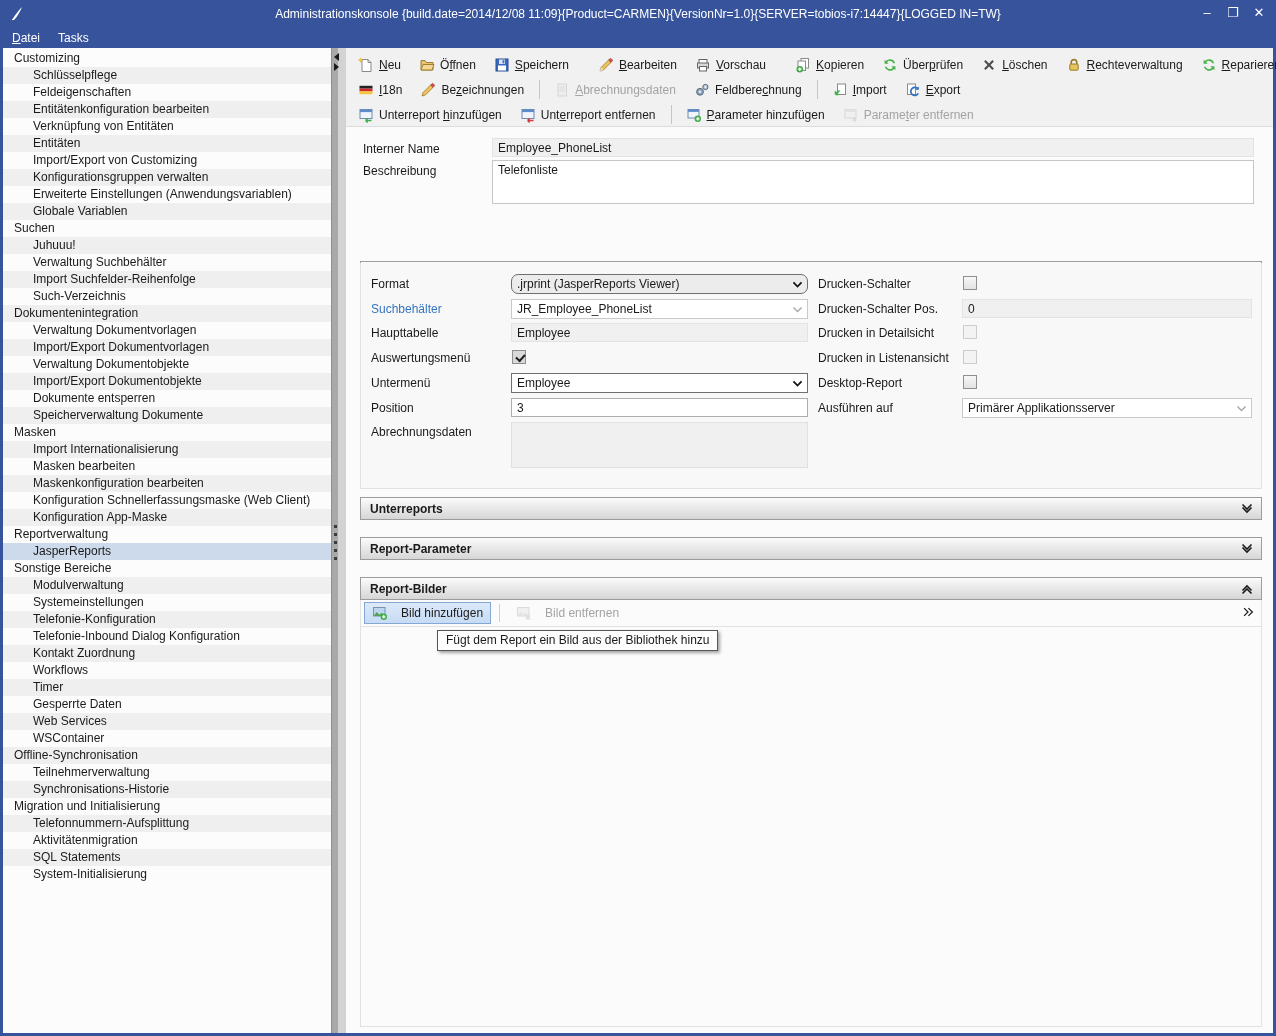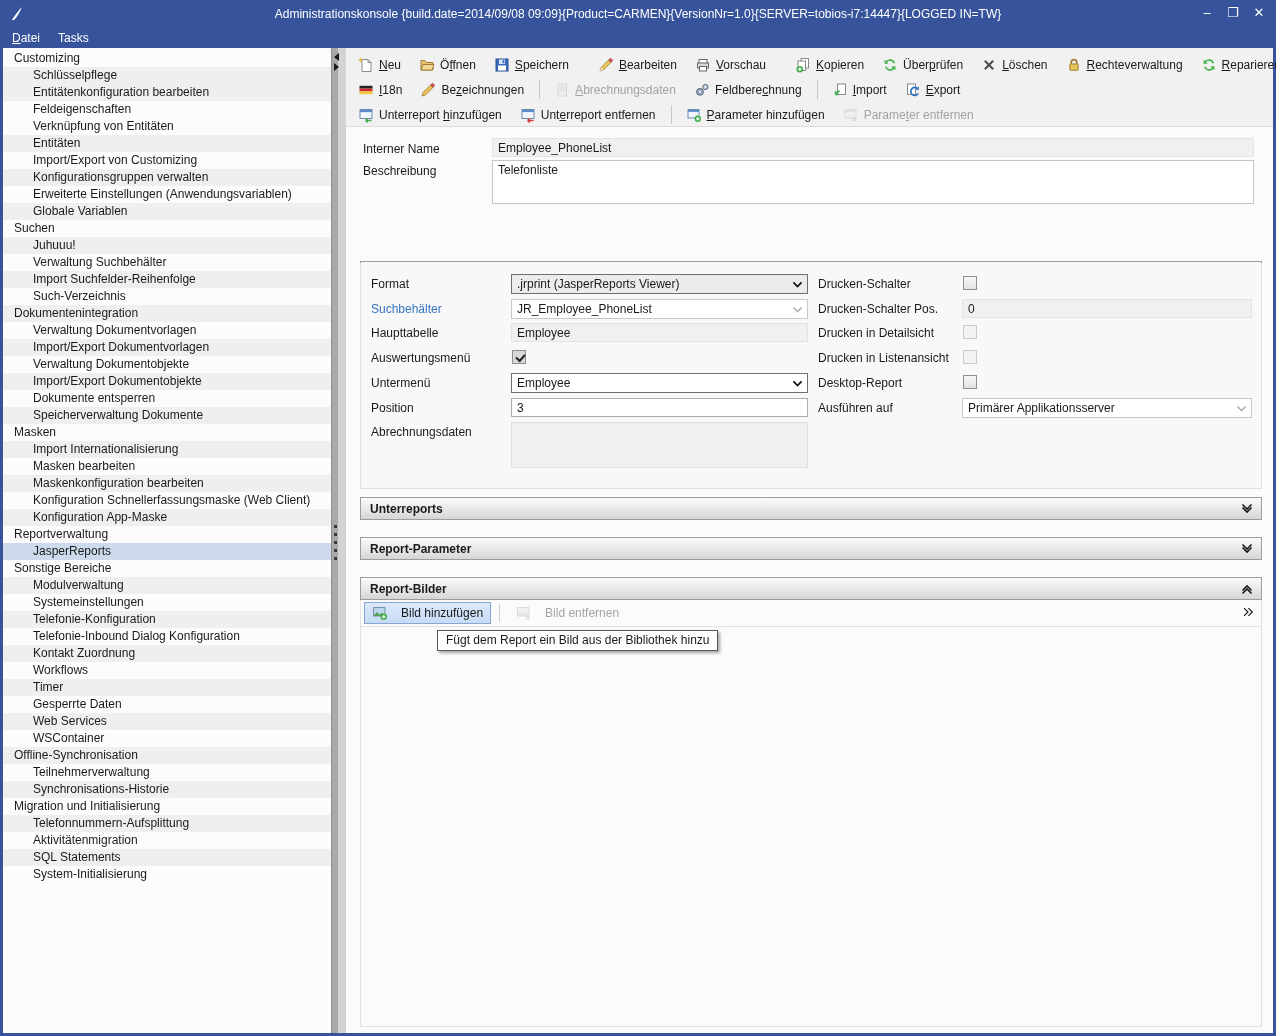--- a/index.html
+++ b/index.html
@@ -85,40 +85,40 @@
 
 <div class="window">
 
   <div class="titlebar">
     <span class="app-icon">
       <svg viewBox="0 0 18 18">
           <path d="M4 15 C7 10 11 5 14 2 C12 7 9 12 6 15 Z" fill="#fff"></path>
           <path d="M4 15 L8 12" stroke="#fff" stroke-width="1"></path>
         </svg>
     </span>
-    <span class="title">Administrationskonsole {build.date=2014/09/08 09:09}{Product=CARMEN}{VersionNr=1.0}{SERVER=tobios-i7:14447}{LOGGED IN=TW}</span>
+    <span class="title">Administrationskonsole {build.date=2014/12/08 11:09}{Product=CARMEN}{VersionNr=1.0}{SERVER=tobios-i7:14447}{LOGGED IN=TW}</span>
     <span class="win-controls">
       <span class="wc">–</span>
       <span class="wc">❐</span>
       <span class="wc">✕</span>
     </span>
   </div>
 
   <div class="menubar" id="menubar">
       <span class="menu-item"><u>D</u>atei</span>
       <span class="menu-item">Tasks</span>
     </div>
 
   <div class="content">
 
     <div class="sidebar" id="sidebar">
         <div class="side-row">Customizing</div>
         <div class="side-row child odd">Schlüsselpflege</div>
+        <div class="side-row child">Feldeigenschaften</div>
         <div class="side-row child odd">Entitätenkonfiguration bearbeiten</div>
-        <div class="side-row child">Feldeigenschaften</div>
         <div class="side-row child">Verknüpfung von Entitäten</div>
         <div class="side-row child odd">Entitäten</div>
         <div class="side-row child">Import/Export von Customizing</div>
         <div class="side-row child odd">Konfigurationsgruppen verwalten</div>
         <div class="side-row child">Erweiterte Einstellungen (Anwendungsvariablen)</div>
         <div class="side-row child odd">Globale Variablen</div>
         <div class="side-row">Suchen</div>
         <div class="side-row child odd">Juhuuu!</div>
         <div class="side-row child">Verwaltung Suchbehälter</div>
         <div class="side-row child odd">Import Suchfelder-Reihenfolge</div>
@@ -392,21 +392,21 @@
       <div class="sec-head" style="left:14px;top:192px;width:902px;margin-top:21px;">
         <span>Detailinformationen</span>
         <span class="sec-chev">
             <svg viewBox="0 0 16 16">
               <path d="M3.5 9.5L8 5l4.5 4.5M3.5 12.5L8 8l4.5 4.5" fill="none" stroke="#1a1a1a" stroke-width="1.6"></path>
             </svg>
           </span>
       </div>
       <div class="sec-body" id="detail-body" style="left:14px;top:215px;width:902px;height:226px;">
           <div class="det-lbl" style="left: 10px; top: 13px;">Format</div>
-          <div class="combo gray" style="left: 150px; top: 11px; width: 297px;"><span>.jrprint (JasperReports Viewer)</span><span class="chev">
+          <div class="combo gray" style="left: 150px; top: 11px; width: 297px; border-radius: 7px;"><span>.jrprint (JasperReports Viewer)</span><span class="chev">
               <svg viewBox="0 0 16 16">
                 <path d="M3 5.5l5 5 5-5" fill="none" stroke="#111" stroke-width="2.2"></path>
               </svg>
             </span></div>
           <div class="det-lbl link" style="left: 10px; top: 38px;">Suchbehälter</div>
           <div class="combo light" style="left: 150px; top: 36px; width: 297px;"><span>JR_Employee_PhoneList</span><span class="chev">
               <svg viewBox="0 0 16 16">
                 <path d="M3 5.5l5 5 5-5" fill="none" stroke="#a9a9a9" stroke-width="1.8"></path>
               </svg>
             </span></div>

